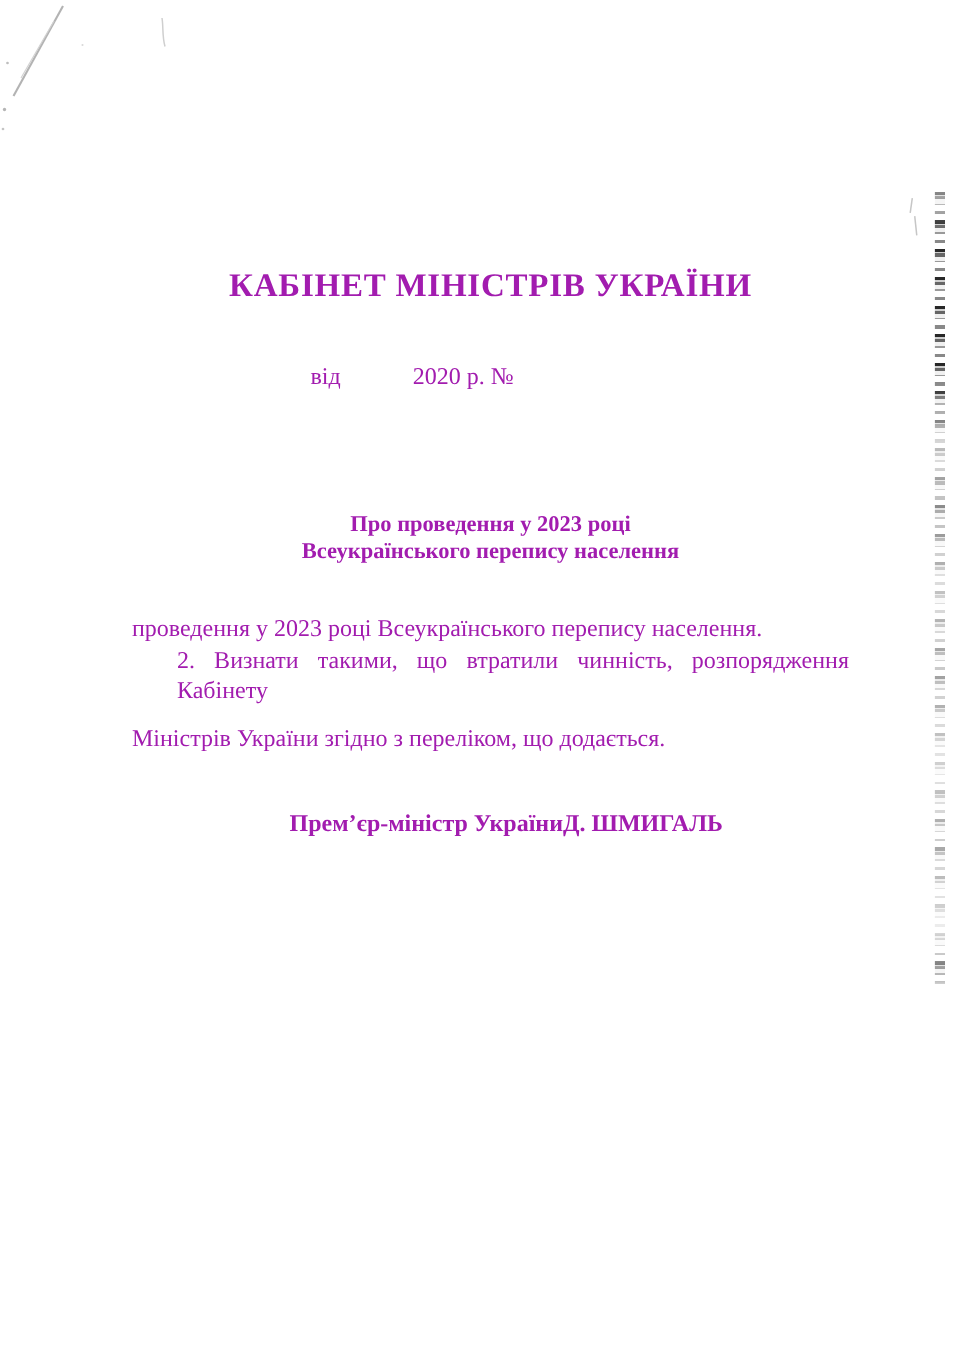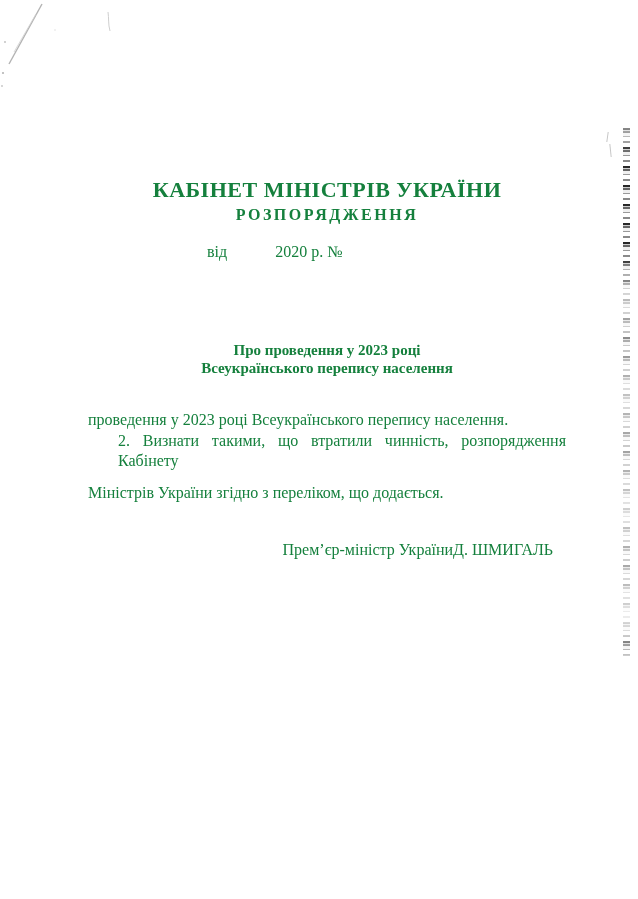--- a/index.html
+++ b/index.html
@@ -2,21 +2,21 @@
 <html lang="uk"><head>
 <meta charset="utf-8">
 <style>
   html,body { margin:0; padding:0; background:#e8e8e8; }
   .page {
     position:relative;
     width:638px; height:899px;
     margin:0 auto;
     background:#ffffff;
     font-family:"Liberation Serif","DejaVu Serif",serif;
-    color:#15803d;
+    color:#a21caf;
     overflow:hidden;
   }
   
   .org-heading {
     position:absolute; left:88px; top:162px; width:478px;
     text-align:center; font-weight:bold; font-size:22px; letter-spacing:.5px;
     white-space:nowrap;
   }
   .doc-type {
     position:absolute; left:88px; top:206px; width:478px;
@@ -41,23 +41,23 @@
     font-size:16px; line-height:20.5px;
   }
   .body-text p { margin:0; }
   .jline {
     display:block; text-align:justify; text-align-last:justify;
     padding-left:30px;
   }
   .lline { display:block; text-align:left;margin-top:11px; }
   .signature-row {
     position:absolute; left:88px; top:541px; width:478px;
-    display:flex; justify-content:flex-end; align-items:baseline;
+    display:flex; justify-content:center; align-items:baseline;
     box-sizing:border-box; padding-left:34px; padding-right:13px;
-    font-weight:normal; font-size:16px;
+    font-weight:bold; font-size:16px;
   }
   
   .scratch-svg { position:absolute; left:0; top:0; pointer-events:none; }
   .pencil-mark-right {
     position:absolute; left:605px; top:131px; width:10px; height:30px;
     pointer-events:none;
   }
   .pencil-mark-right i {
     position:absolute; display:block; background:#c6c6c6; width:1px;
   }
@@ -104,21 +104,20 @@
 
   <span class="pencil-mark-right">
       <i></i>
       <i></i>
     </span>
 
   <div class="barcode-strip"></div>
 
   <h1 class="org-heading">КАБІНЕТ МІНІСТРІВ УКРАЇНИ</h1>
 
-  <div class="doc-type">РОЗПОРЯДЖЕННЯ</div>
 
   <div class="date-line">
     <span class="date-prefix">від</span>
     <span class="date-value">2020 р. №</span>
   </div>
 
 
   <div class="doc-title">
     <div>Про проведення у 2023 році</div>
     <div>Всеукраїнського перепису населення</div>

